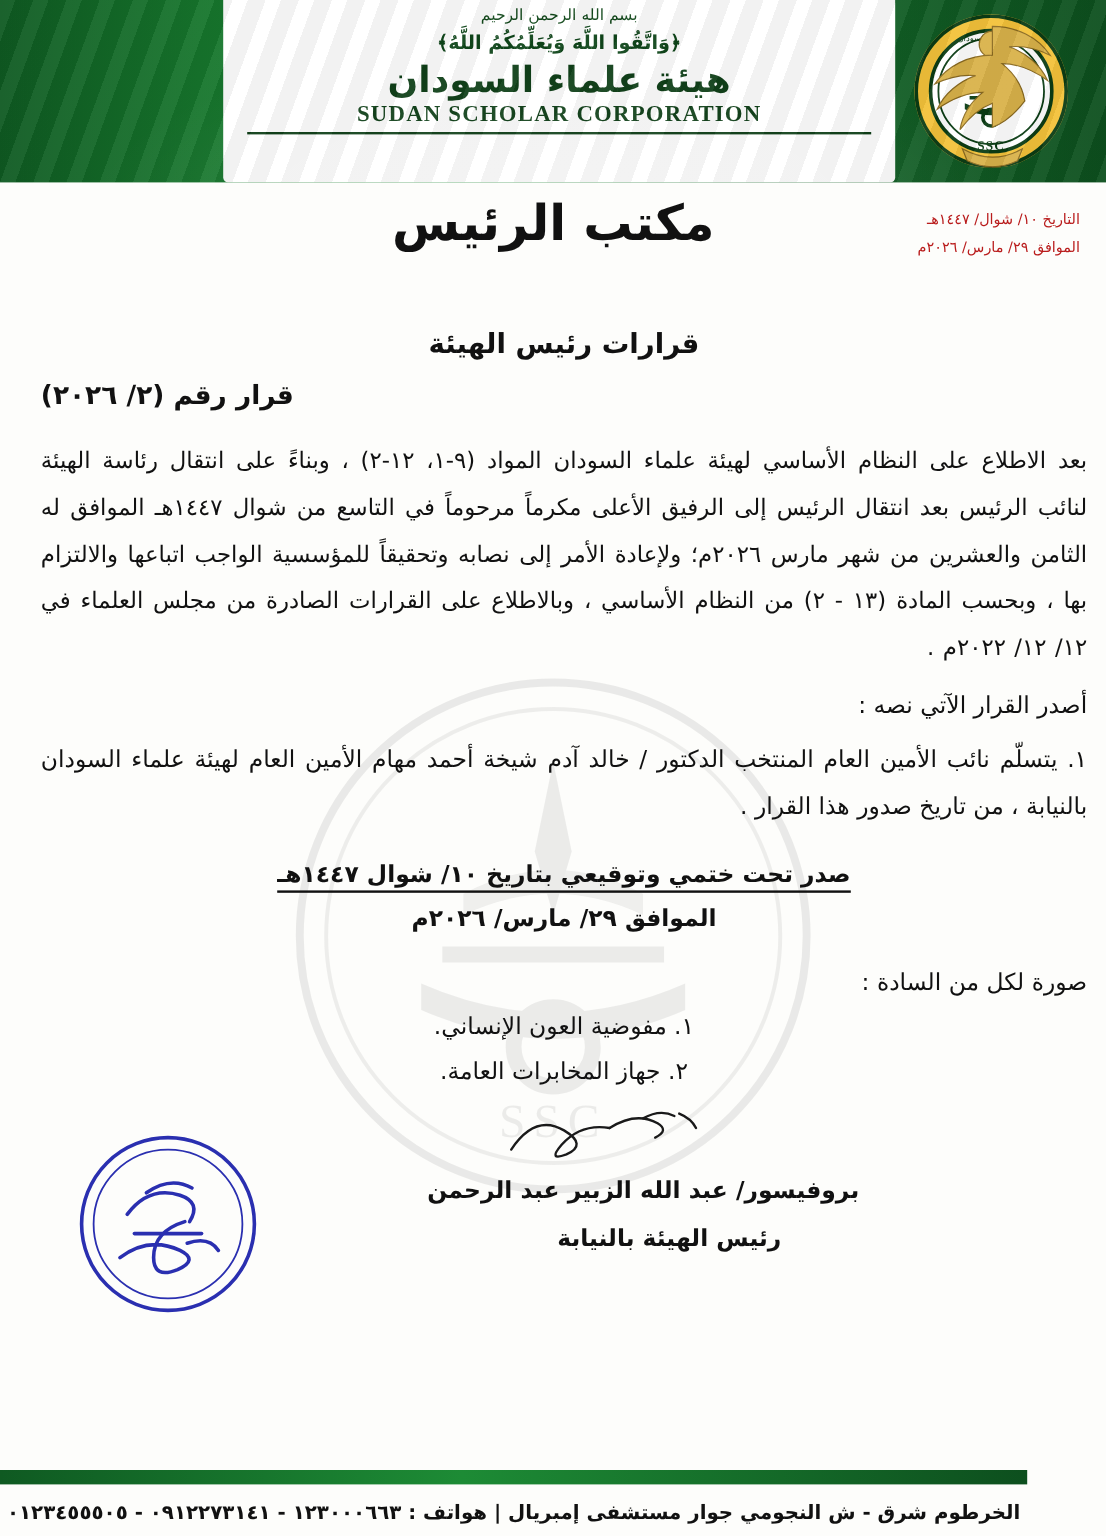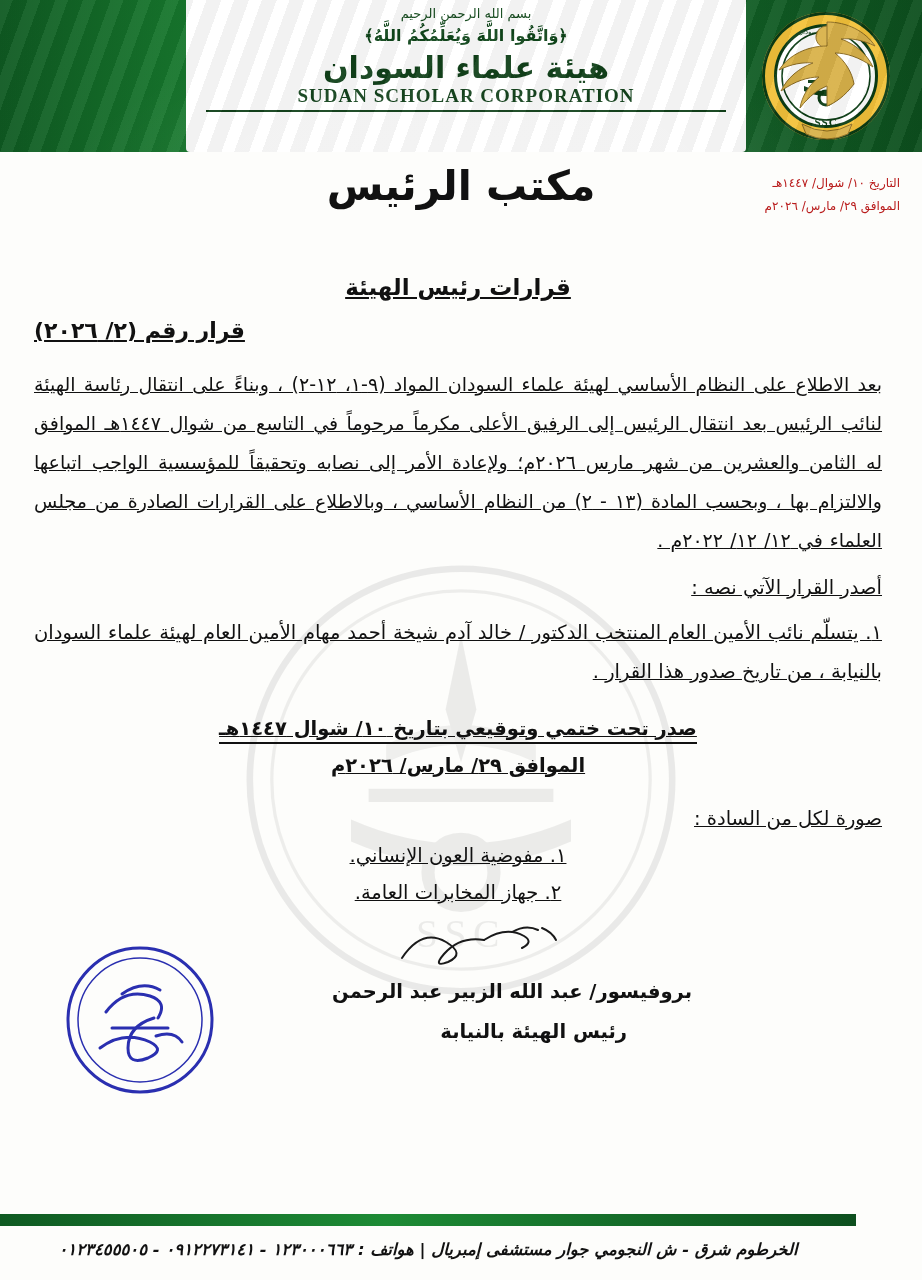--- a/index.html
+++ b/index.html
@@ -186,23 +186,22 @@
     left: 24px;
     top: 22px;
     text-align: left;
     font-size: 19px;
     color: #111;
   }
 
   
   .body-wrap {
     position: relative;
-    padding: 6px 40px 0 34px;
-    color: #111;
-    text-decoration: underline;
+    padding: 6px 16px 0 34px;
+    color: #111;
   }
   .doc-title {
     text-align: center;
     font-size: 23px;
     font-weight: bold;
     margin-top: 16px;
   }
   .doc-subtitle {
     text-align: left;
     font-size: 22px;
@@ -308,23 +307,22 @@
     opacity: 0.13;
     pointer-events: none;
     z-index: 0;
   }
   .content-layer { position: relative; z-index: 2; }
 
   
   .footer {
     position: absolute;
     left: 0;
-    bottom: 12px;
+    bottom: 1px;
     width: 856px;
-    font-style: italic;
   }
   .footer-bar {
     height: 12px;
     background: linear-gradient(90deg,#0f5a22 0%, #1d8b35 45%, #0d4f1e 100%);
   }
   .footer-text {
     text-align: center;
     font-size: 16.5px;
     font-weight: bold;
     color: #111;

